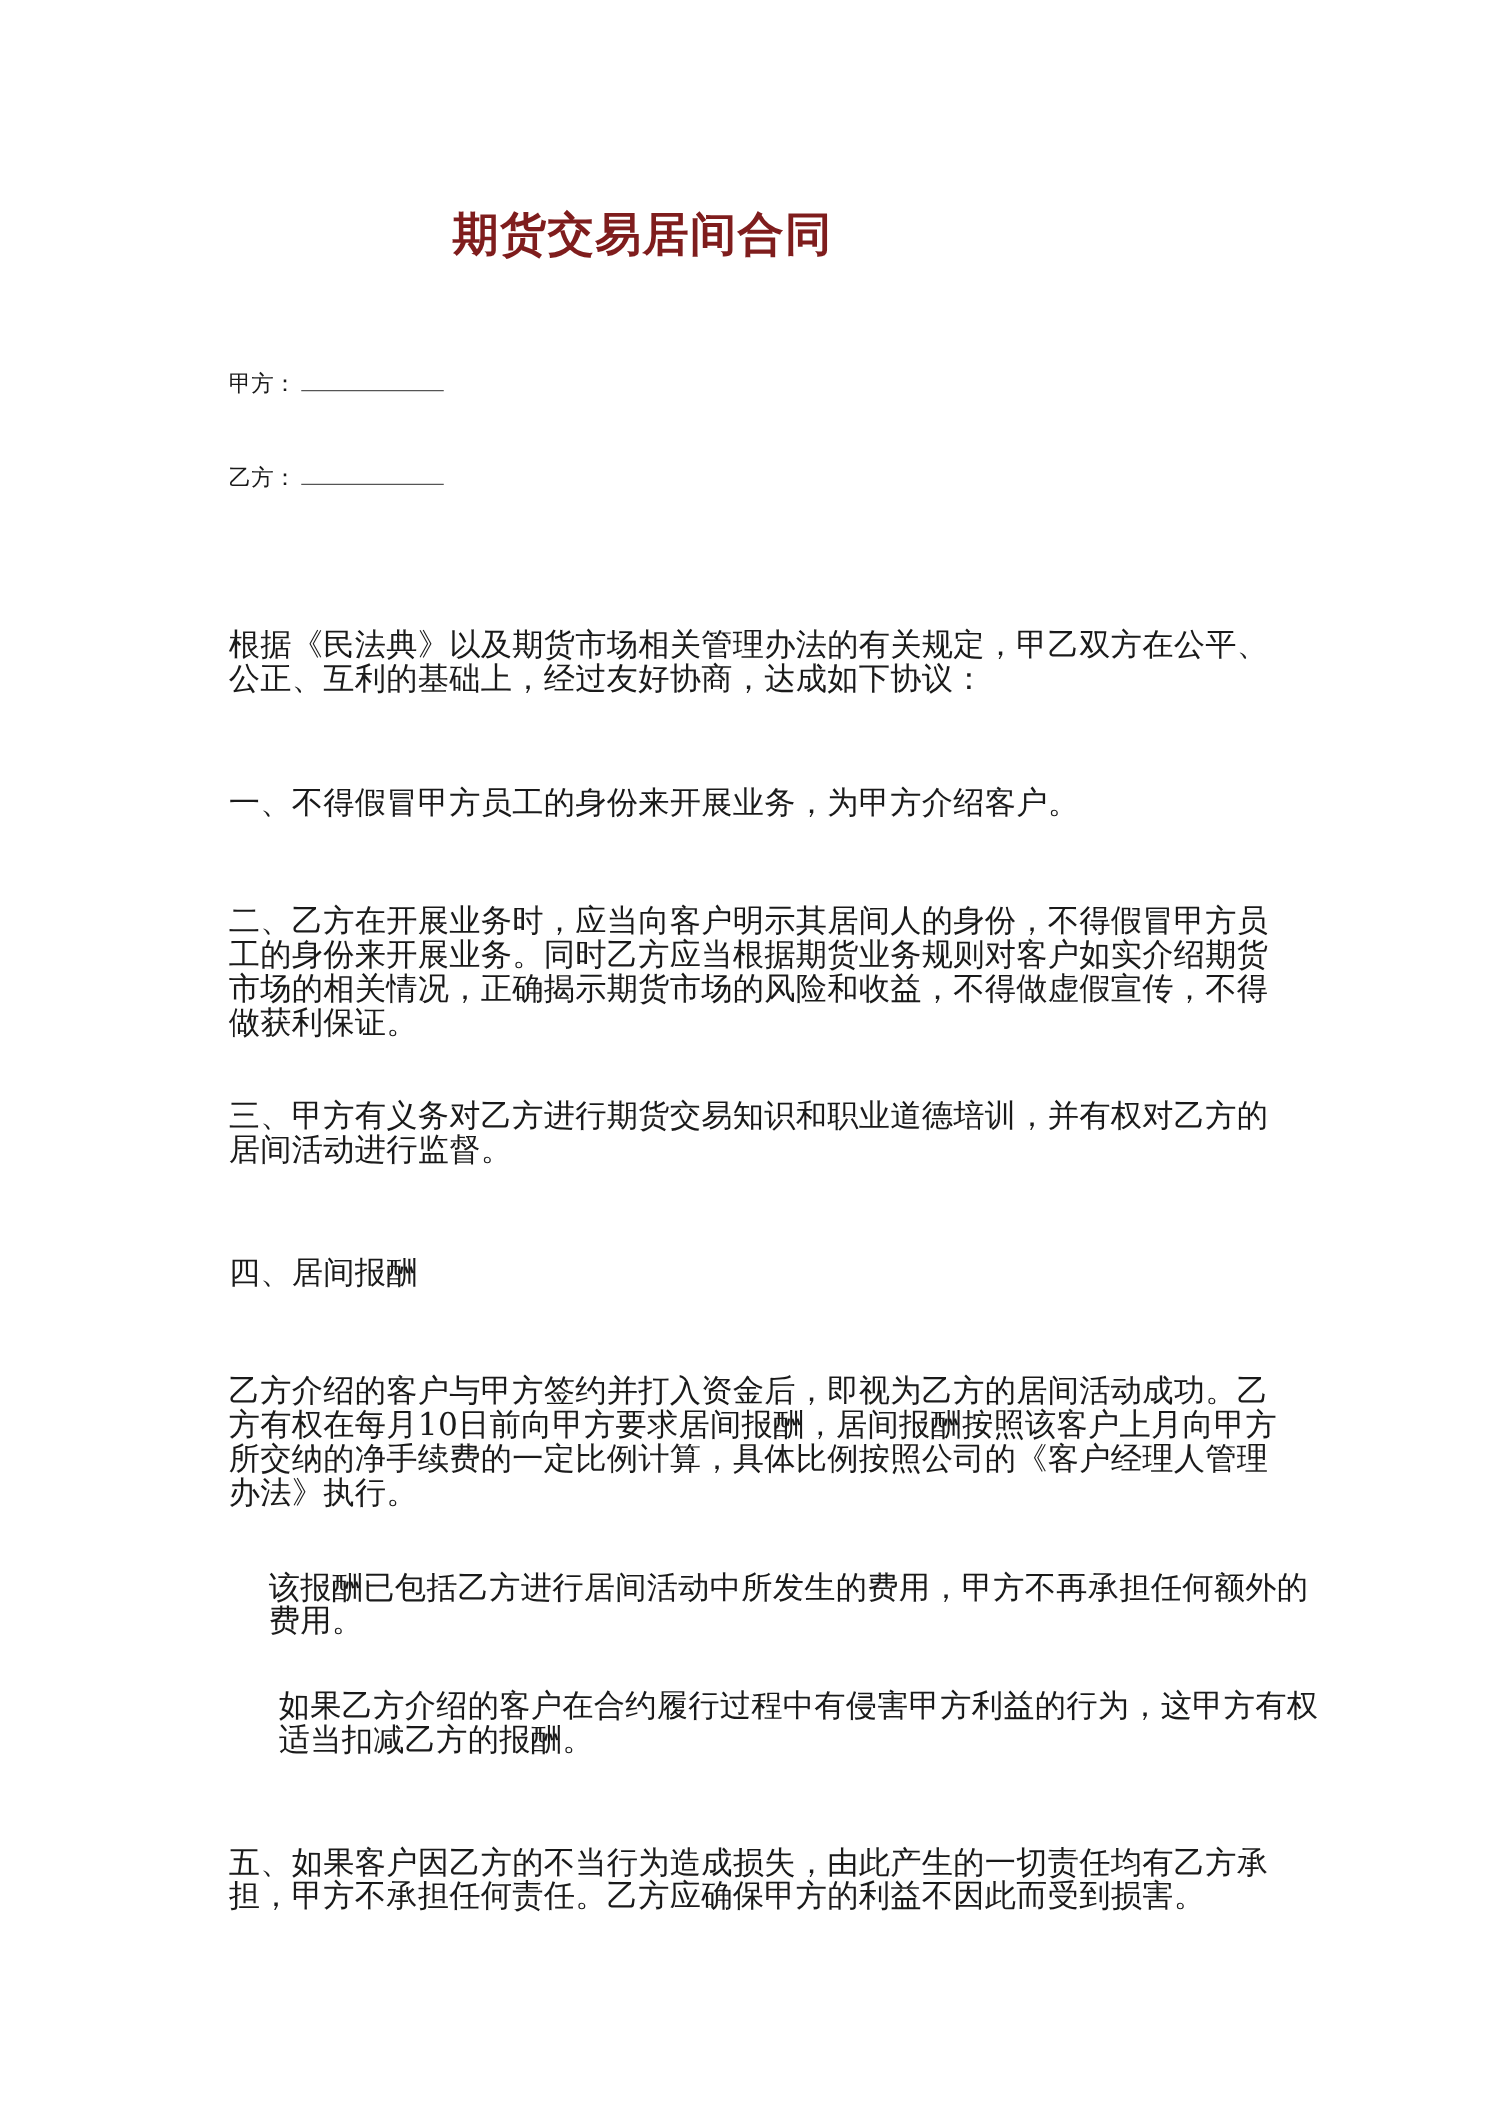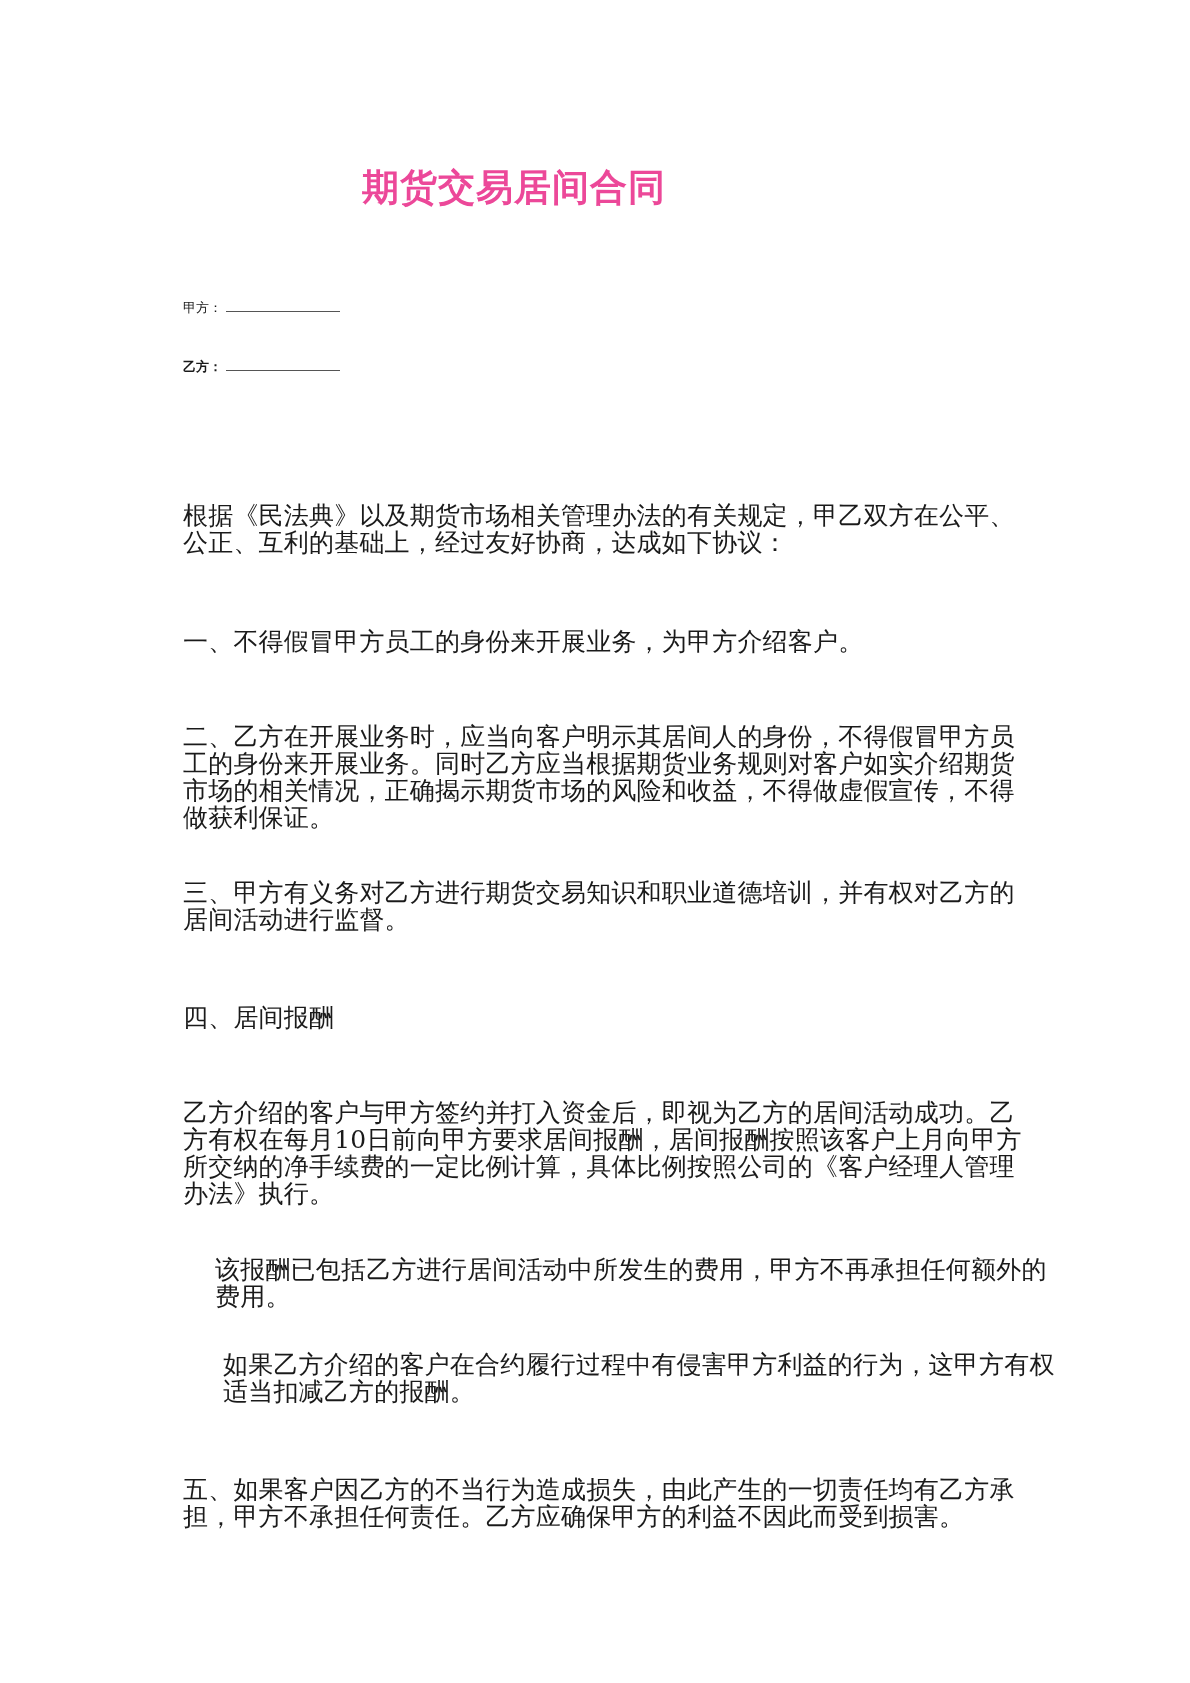--- a/index.html
+++ b/index.html
@@ -24,34 +24,34 @@
     .title {
       position: absolute;
       left: 0;
       top: 162px;
       width: 1028px;
       text-align: center;
       font-size: 37px;
       font-weight: bold;
       letter-spacing: 1px;
       line-height: 50px;
-      color: #ec4899;
+      color: #7f1d1d;
     }
     .block {
       position: absolute;
       left: 183px;
       width: 840px;
       font-size: 25px;
       line-height: 27px;
       letter-spacing: 0.2px;
     }
     .party {
       position: absolute;
       left: 183px;
-      font-size: 13px;
+      font-size: 18px;
       line-height: 30px;
     }
     .blank {
       display: inline-block;
       width: 114px;
       border-bottom: 1px solid #555;
       height: 18px;
       vertical-align: baseline;
       margin-left: 4px;
     }
@@ -60,21 +60,21 @@
 <body>
 
 <div class="page">
 
   <div class="title">期货交易居间合同</div>
 
   <div class="party" style="top:293px;">
     <span>甲方：</span><span class="blank"></span>
   </div>
 
-  <div class="party" style="top:352px;font-weight:bold;">
+  <div class="party" style="top:368px;">
     <span>乙方：</span><span class="blank"></span>
   </div>
 
   <div class="block" style="top:502px;">根据《民法典》以及期货市场相关管理办法的有关规定，甲乙双方在公平、公正、互利的基础上，经过友好协商，达成如下协议：</div>
 
   <div class="block" style="top:628px;">一、不得假冒甲方员工的身份来开展业务，为甲方介绍客户。</div>
 
   <div class="block" style="top:723px;">二、乙方在开展业务时，应当向客户明示其居间人的身份，不得假冒甲方员工的身份来开展业务。同时乙方应当根据期货业务规则对客户如实介绍期货市场的相关情况，正确揭示期货市场的风险和收益，不得做虚假宣传，不得做获利保证。</div>
 
   <div class="block" style="top:879px;">三、甲方有义务对乙方进行期货交易知识和职业道德培训，并有权对乙方的居间活动进行监督。</div>

